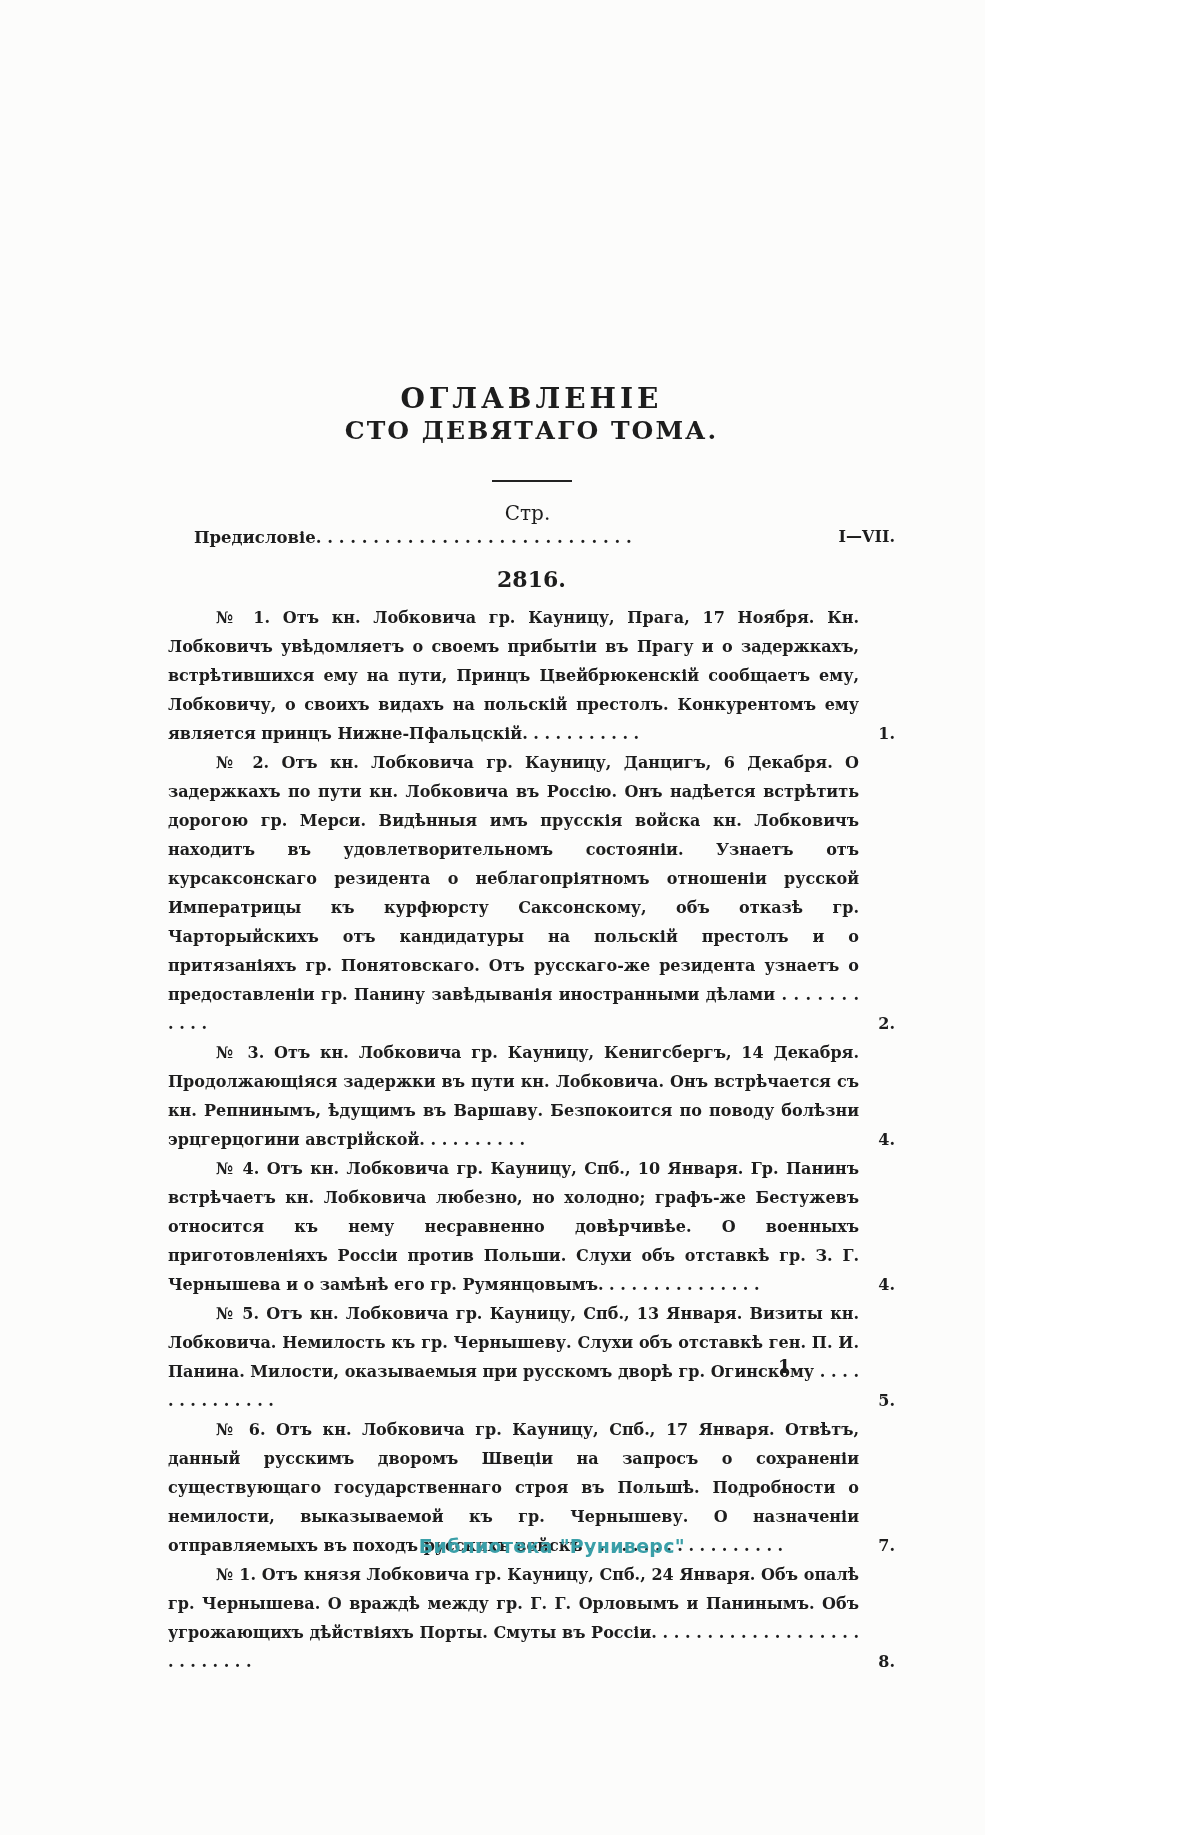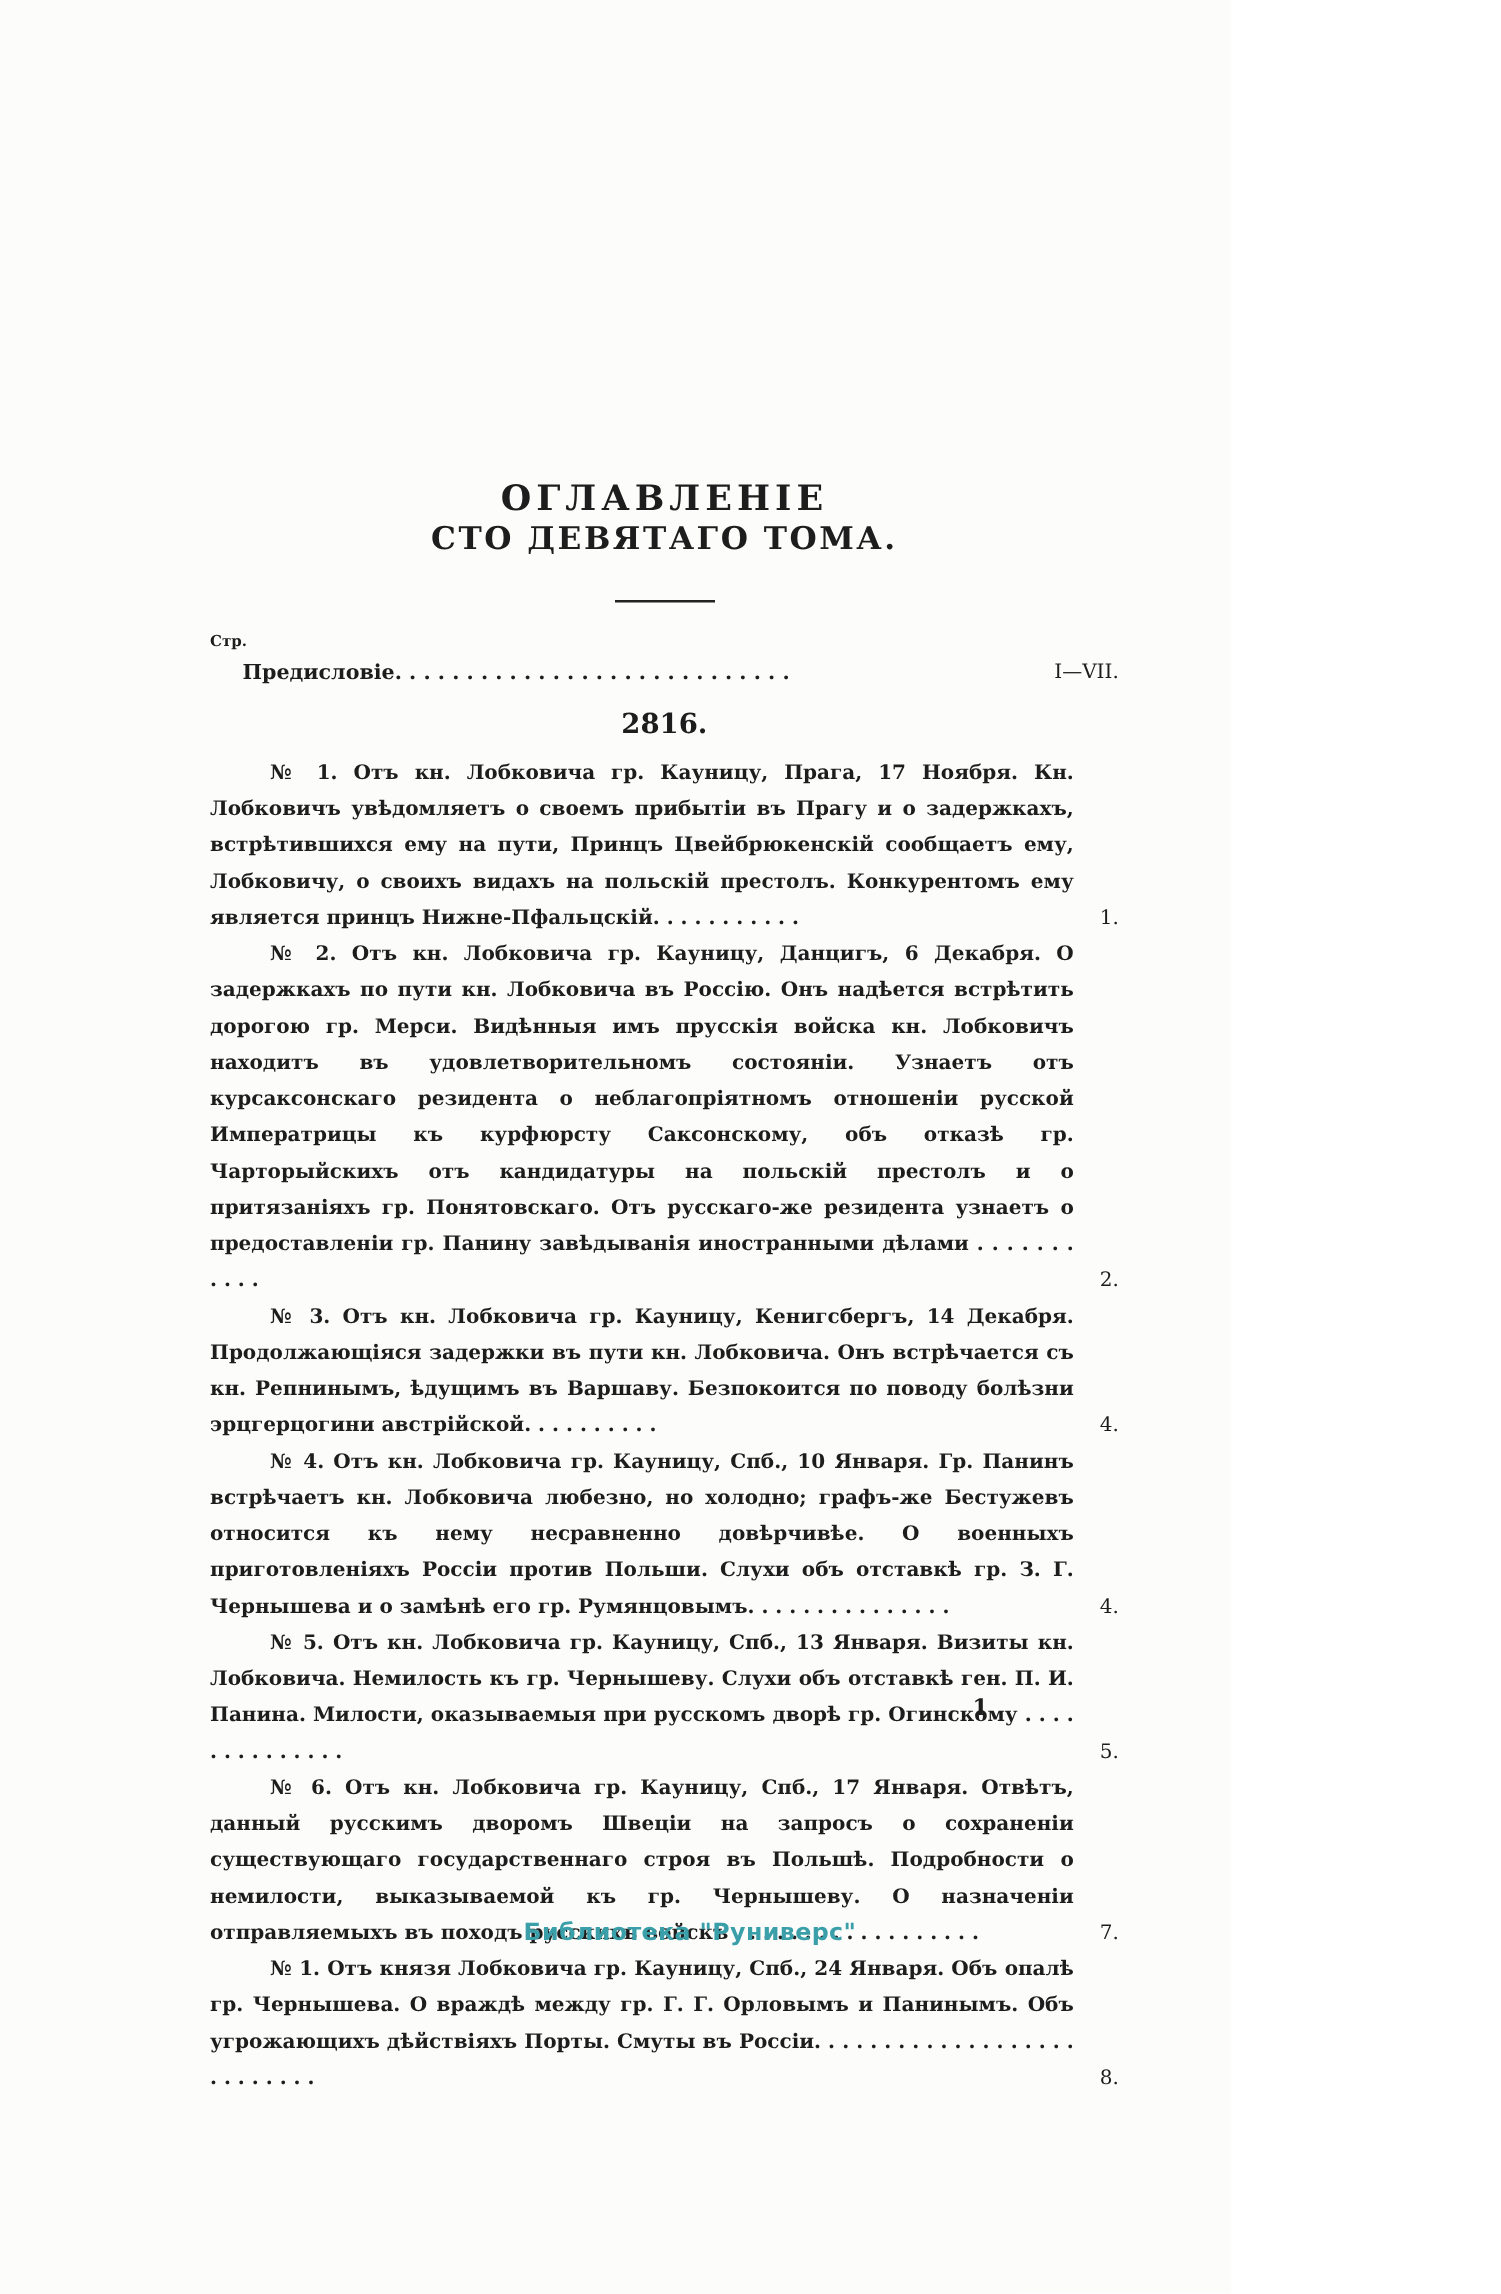--- a/index.html
+++ b/index.html
@@ -34,24 +34,24 @@
     line-height:30px;
   }
   .divider {
     width:80px;
     height:2px;
     background:#222;
     margin:34px auto 0 auto;
   }
   .str-header {
     margin-top:20px;
-    text-align:left;
+    text-align:center;
     padding-right:8px;
-    font-size:12px;
-    font-weight:bold;
+    font-size:20px;
+    font-weight:normal;
     line-height:22px;
   }
   .preface-line {
     position:relative;
     margin-top:1px;
     padding-left:26px;
     padding-right:58px;
     font-size:16.5px;
     font-weight:bold;
     line-height:26px;
@@ -73,21 +73,21 @@
     text-align:justify;
   }
   .entry-text {
     display:block;
     text-indent:48px;
   }
   .pagenum {
     position:absolute;
     right:0;
     bottom:0;
-    font-weight:normal;
+    font-weight:bold;
     font-size:16px;
   }
   .signature-mark {
     position:absolute;
     left:778px;
     top:1356px;
     font-size:18px;
     font-weight:bold;
   }
   .watermark {

